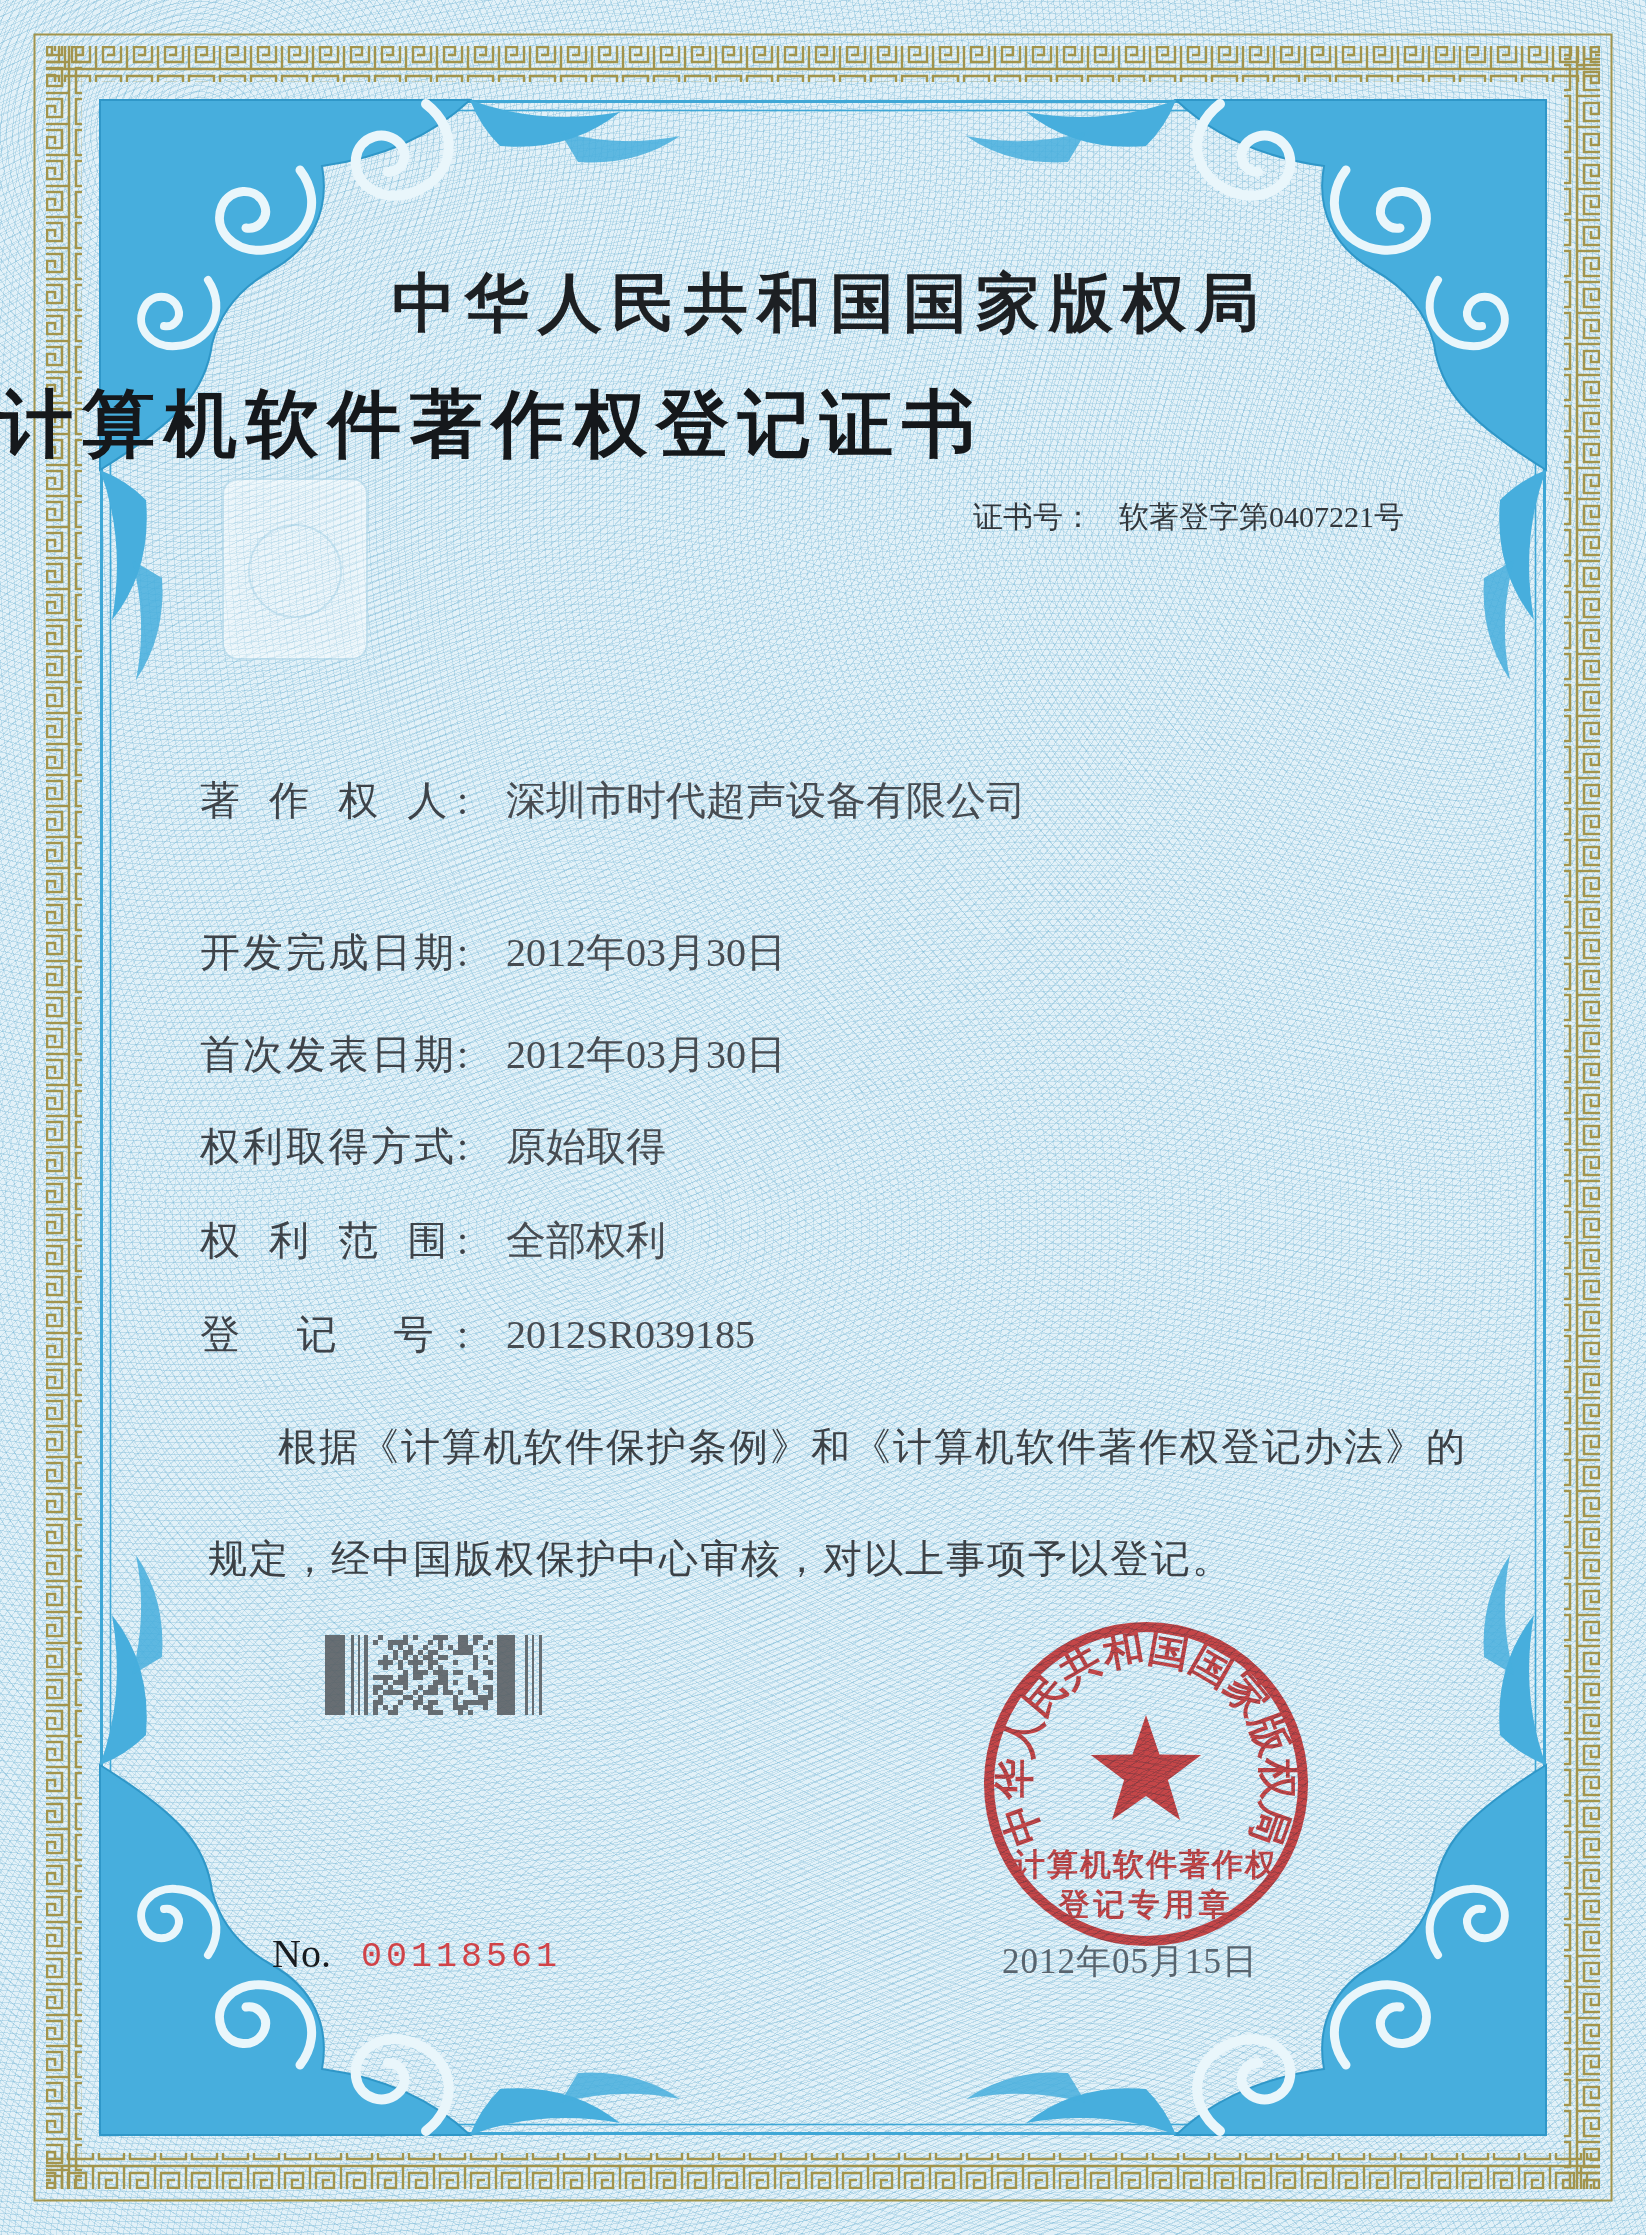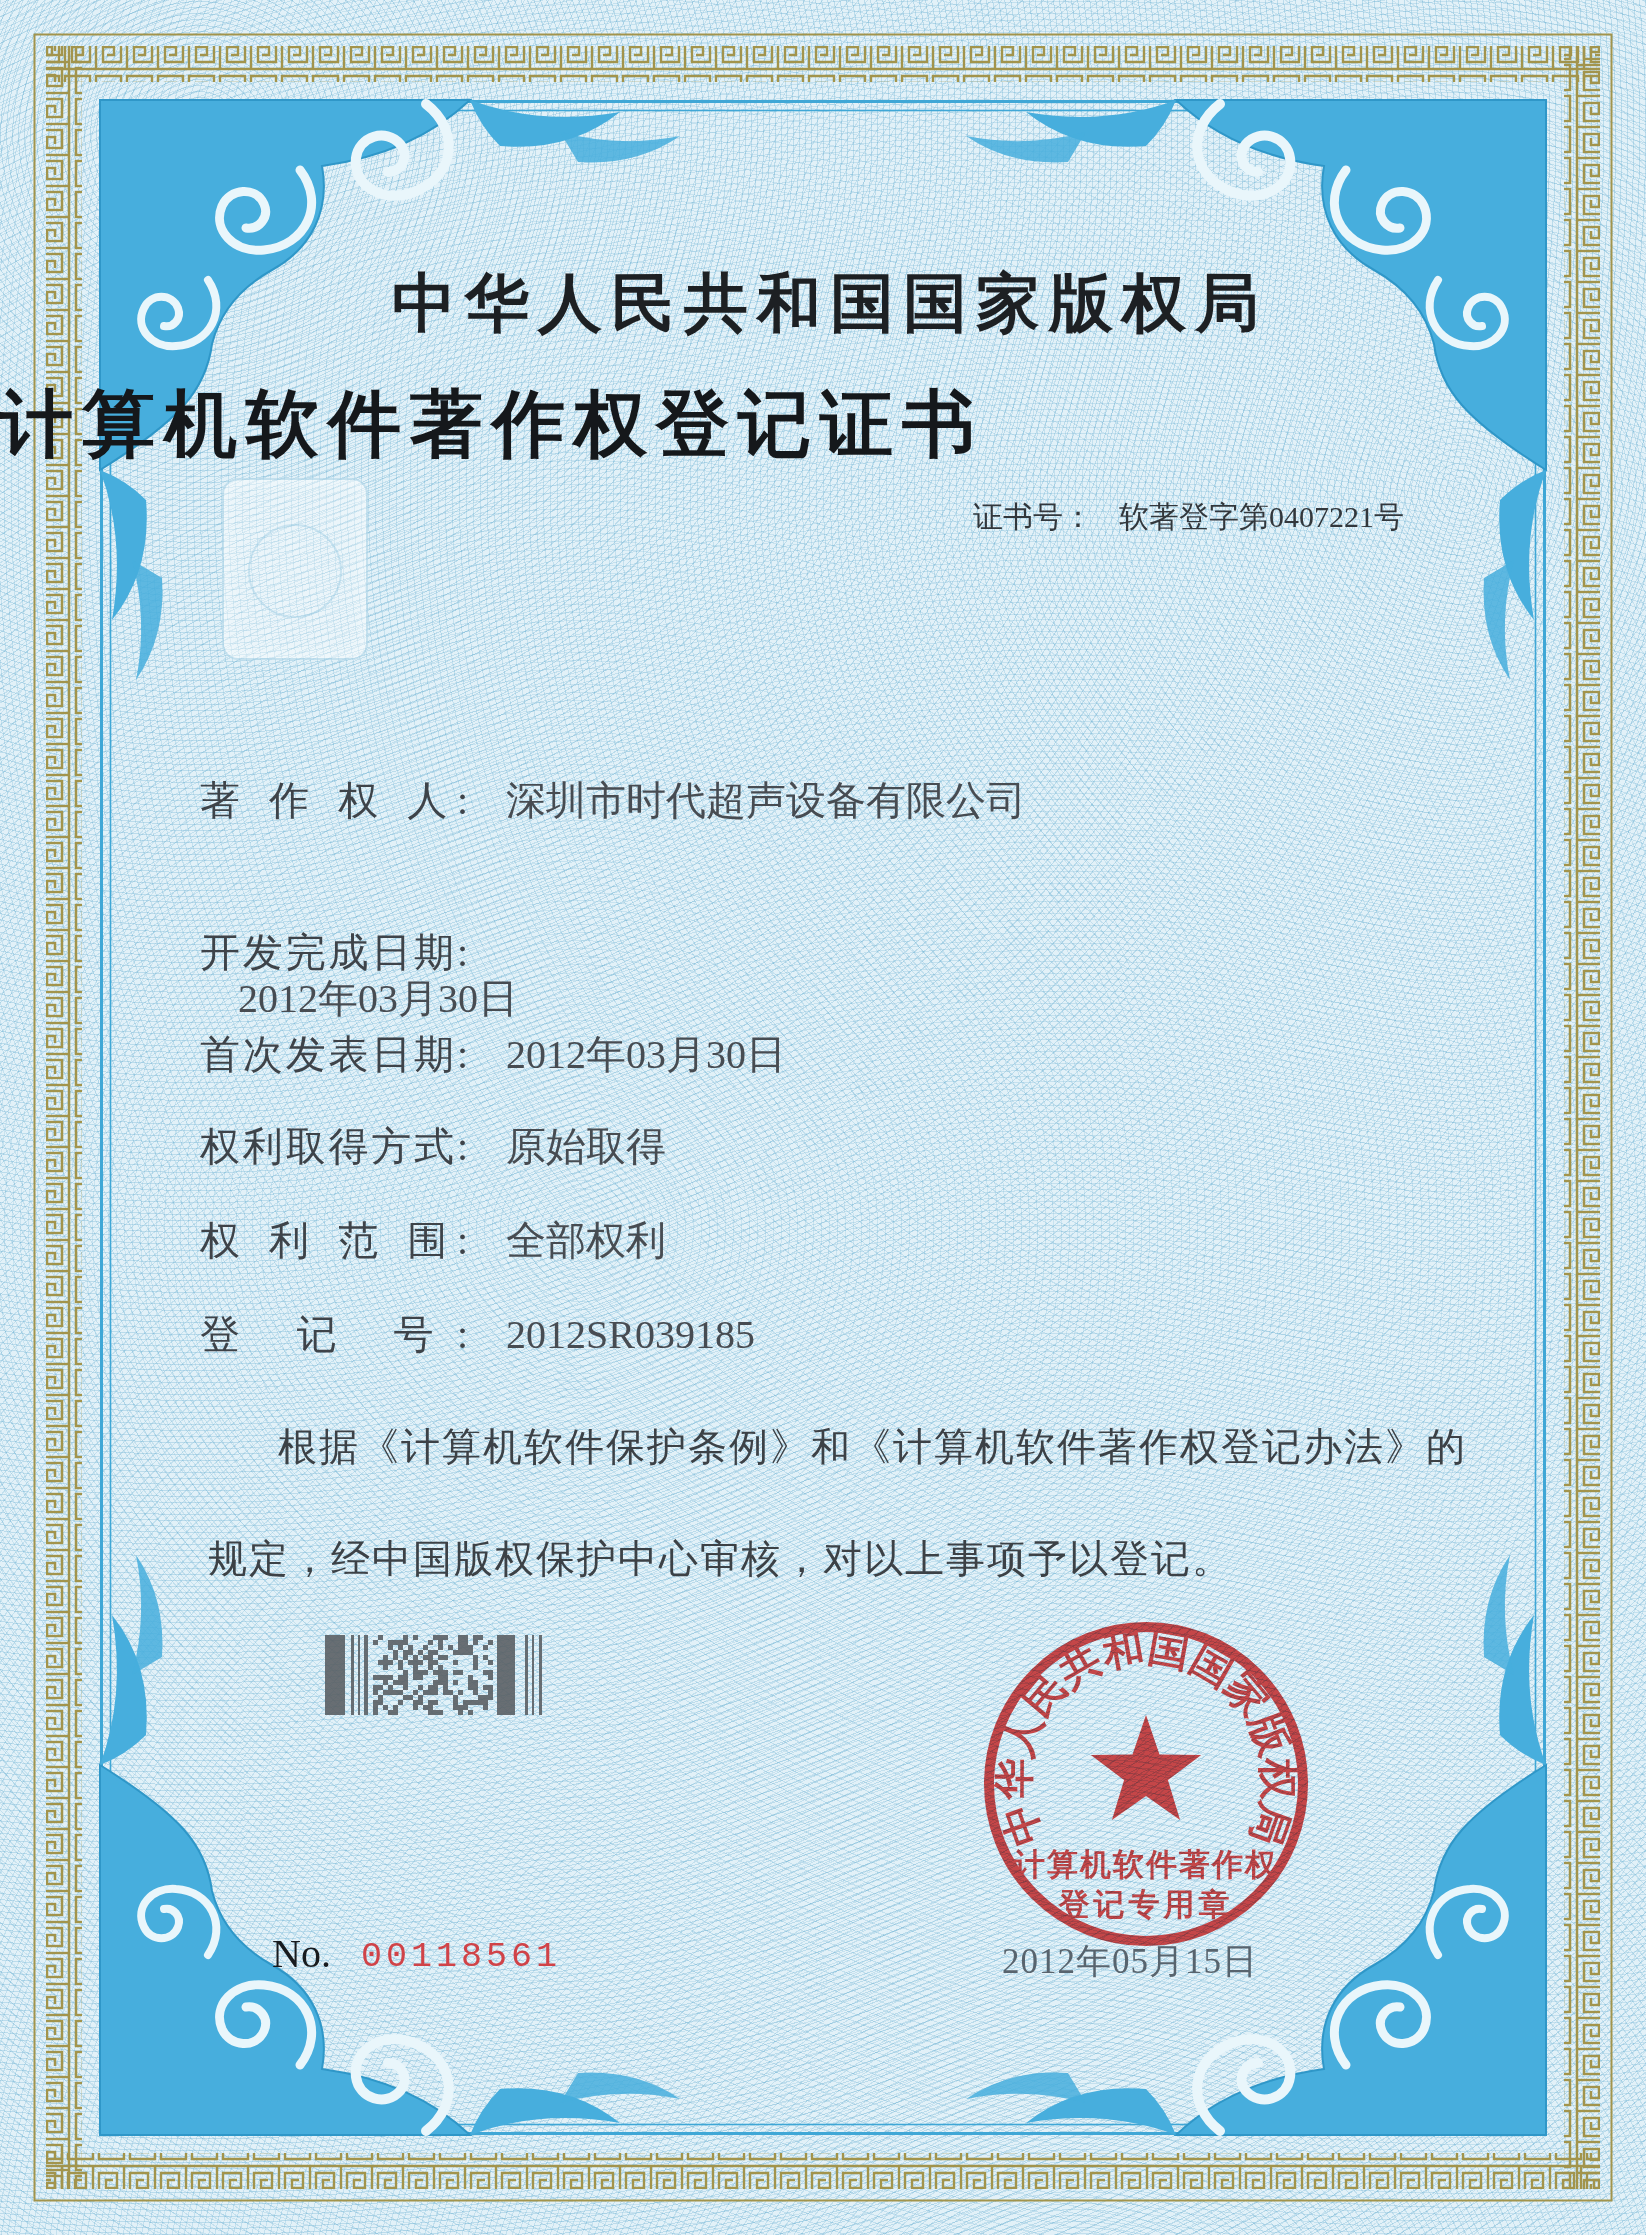--- a/index.html
+++ b/index.html
@@ -134,21 +134,21 @@
     <span>证书号：</span>
     <span>软著登字第0407221号</span>
   </div>
 
 
   <div class="row" style="top:778px;">
     <span class="lbl">著 作 权 人:</span>
     <span class="val">深圳市时代超声设备有限公司</span>
   </div>
 
-  <div class="row" style="top:930px;flex-direction:column;">
+  <div class="row" style="top:930px;">
     <span class="lbl">开发完成日期:</span>
     <span class="val">2012年03月30日</span>
   </div>
 
   <div class="row" style="top:1032px;">
     <span class="lbl">首次发表日期:</span>
     <span class="val">2012年03月30日</span>
   </div>
 
   <div class="row" style="top:1218px;">

